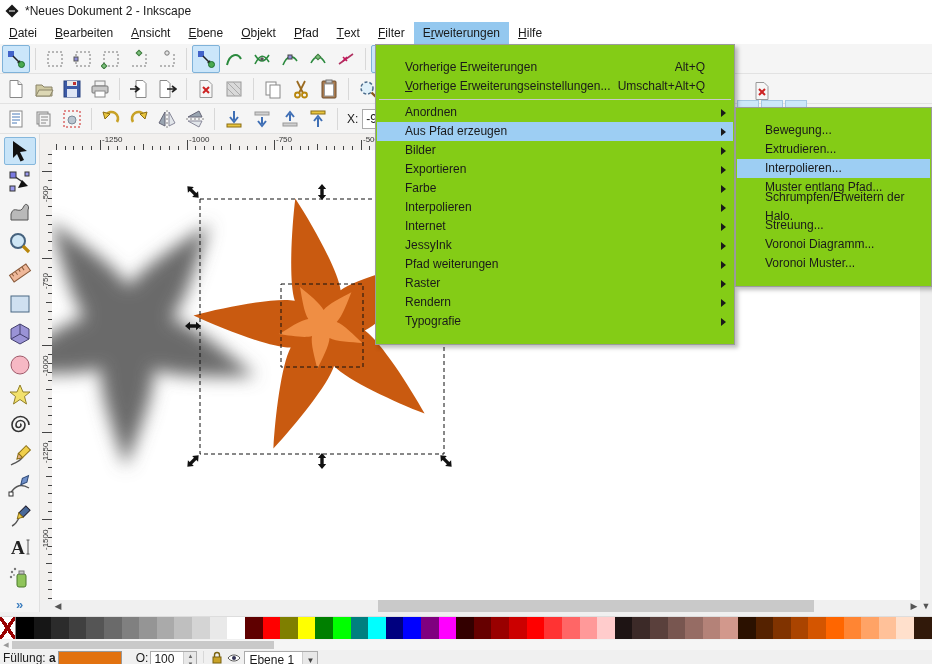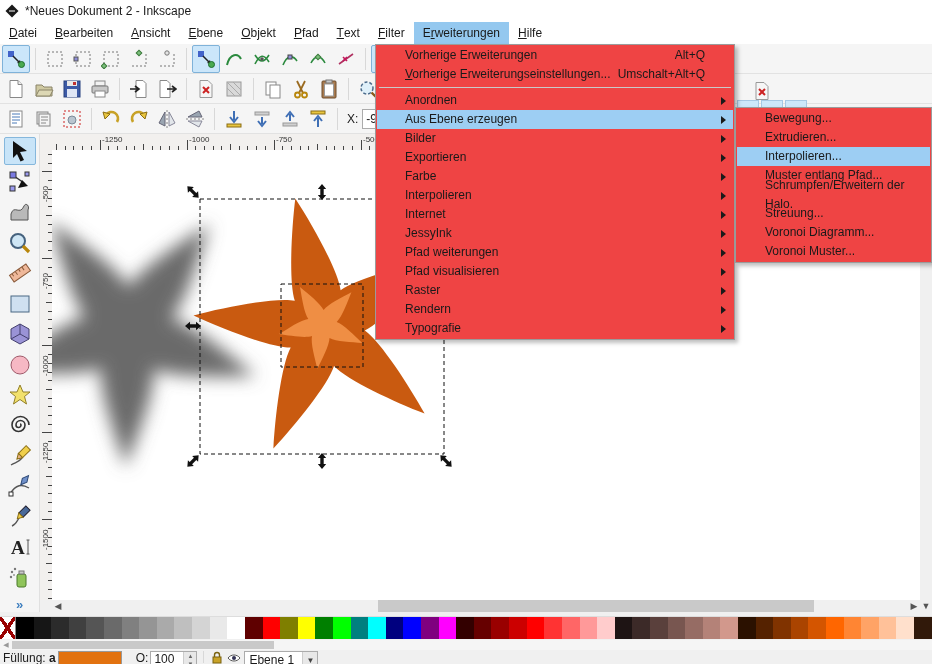--- a/index.html
+++ b/index.html
@@ -55,21 +55,21 @@
   #statusbar{left:0;top:650px;width:756px;height:14px;background:#f0f0f0;overflow:hidden;display:flex;align-items:flex-start;}
   #statusbar .lbl{margin:1px 2px 0 3px;white-space:nowrap;}
   #fill-swatch{width:62px;height:13px;margin-top:1px;border:1px solid #999;}
   .mini-spin{background:#fff;border:1px solid #ababab;height:16px;display:flex;margin-top:1px;}
   .mini-spin .val{padding:0 3px;min-width:26px;}
   .spin-arrows{width:12px;border-left:1px solid #ccc;display:flex;flex-direction:column;align-items:center;font-size:6px;color:#666;line-height:8px;background:#e8e8e8;}
   #layer-combo{background:#fff;border:1px solid #ababab;height:16px;margin-top:1px;display:flex;align-items:center;width:72px;justify-content:space-between;}
   #layer-combo .cval{padding-left:4px;}
   #layer-combo .carr{width:14px;text-align:center;background:#e8e8e8;border-left:1px solid #ccc;font-size:8px;color:#444;align-self:stretch;display:flex;align-items:center;justify-content:center;}
   
-  .menu-panel{background:#ef4444;border:1px solid #9b9b9b;box-shadow:3px 3px 4px rgba(0,0,0,.25);z-index:10;padding:1px 1px;box-sizing:border-box;}
+  .menu-panel{background:#84cc16;border:1px solid #9b9b9b;box-shadow:3px 3px 4px rgba(0,0,0,.25);z-index:10;padding:13px 1px;box-sizing:border-box;}
   #ext-menu{left:375px;top:44px;width:360px;}
   #sub-menu{left:735px;top:107px;width:197px;z-index:11;}
   .menu-row{height:19px;line-height:19px;display:flex;align-items:center;position:relative;padding:0 8px 0 28px;}
   .menu-row.hl{background:#9dcef3;}
   .m-shortcut{margin-left:auto;padding-right:20px;}
   .m-arrow{position:absolute;right:7px;top:5.5px;width:0;height:0;border-left:5px solid #1a1a1a;border-top:4px solid transparent;border-bottom:4px solid transparent;}
   .menu-sep{border-top:1px solid #c9c9c9;margin:3px 2px;}
   
   #wh-cells{left:737px;top:100px;display:flex;gap:2px;z-index:2;}
   .wh-cell{width:22px;height:11px;background:#cde8fa;border:1px solid #a5c8e4;box-sizing:border-box;}
@@ -932,21 +932,21 @@
       <div class="menu-row">
         <span><u>V</u>orherige Erweiterungseinstellungen...</span>
         <span class="m-shortcut">Umschalt+Alt+Q</span>
       </div>
       <div class="menu-sep"></div>
       <div class="menu-row">
         <span>Anordnen</span>
         <span class="m-arrow"></span>
       </div>
       <div class="menu-row hl">
-        <span>Aus Ebene erzeugen</span>
+        <span>Aus Pfad erzeugen</span>
         <span class="m-arrow"></span>
       </div>
       <div class="menu-row">
         <span>Bilder</span>
         <span class="m-arrow"></span>
       </div>
       <div class="menu-row">
         <span>Exportieren</span>
         <span class="m-arrow"></span>
       </div>
@@ -961,24 +961,20 @@
       <div class="menu-row">
         <span>Internet</span>
         <span class="m-arrow"></span>
       </div>
       <div class="menu-row">
         <span>JessyInk</span>
         <span class="m-arrow"></span>
       </div>
       <div class="menu-row">
         <span>Pfad weiterungen</span>
-        <span class="m-arrow"></span>
-      </div>
-      <div class="menu-row">
-        <span>Pfad visualisieren</span>
         <span class="m-arrow"></span>
       </div>
       <div class="menu-row">
         <span>Raster</span>
         <span class="m-arrow"></span>
       </div>
       <div class="menu-row">
         <span>Rendern</span>
         <span class="m-arrow"></span>
       </div>

